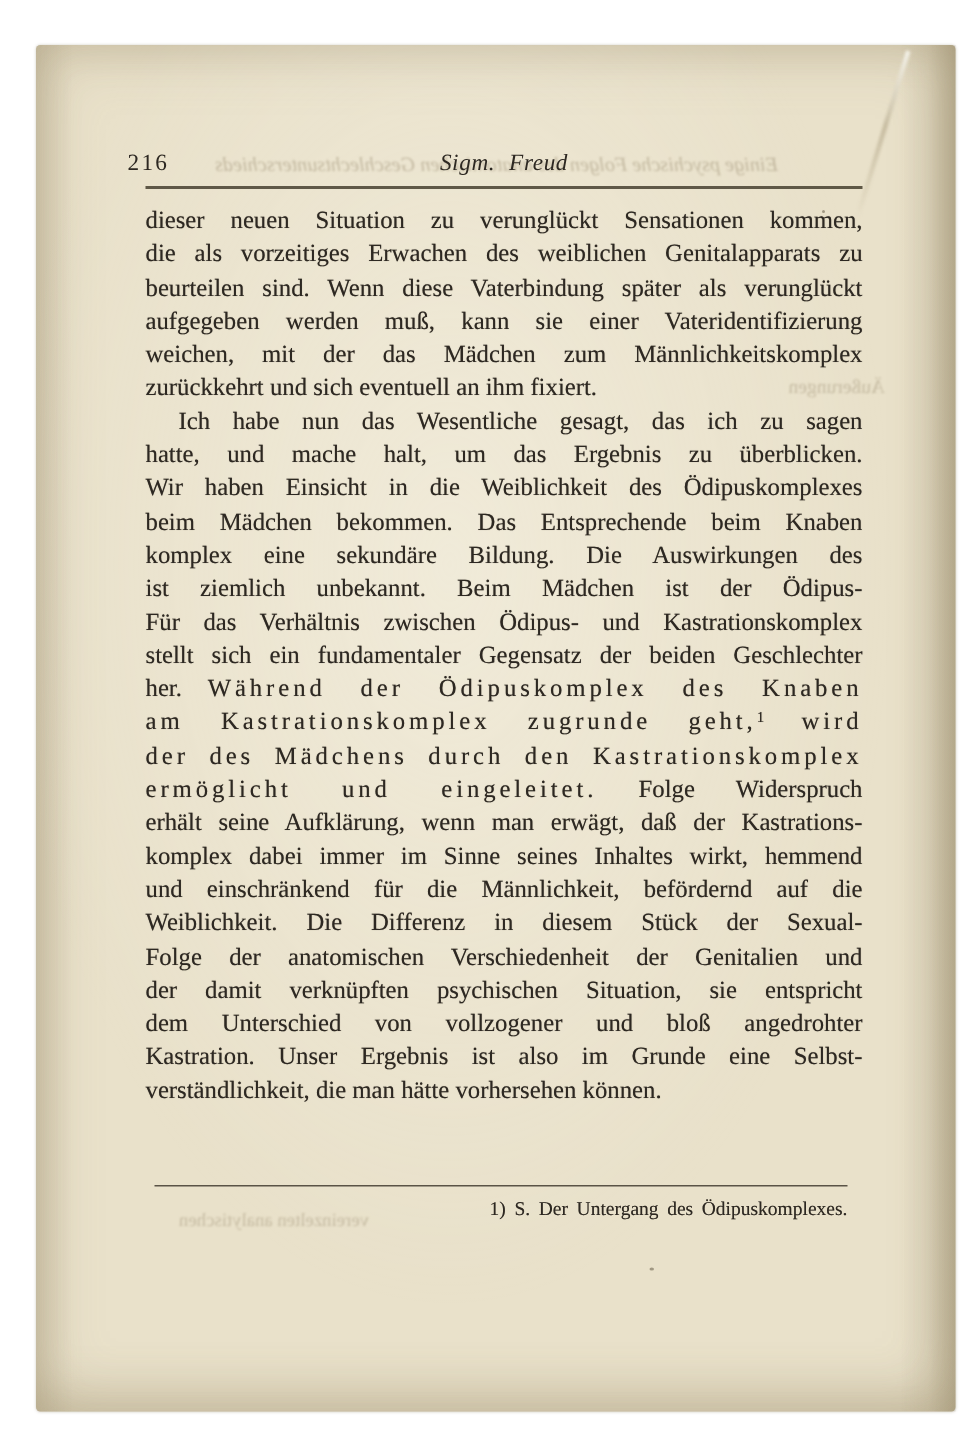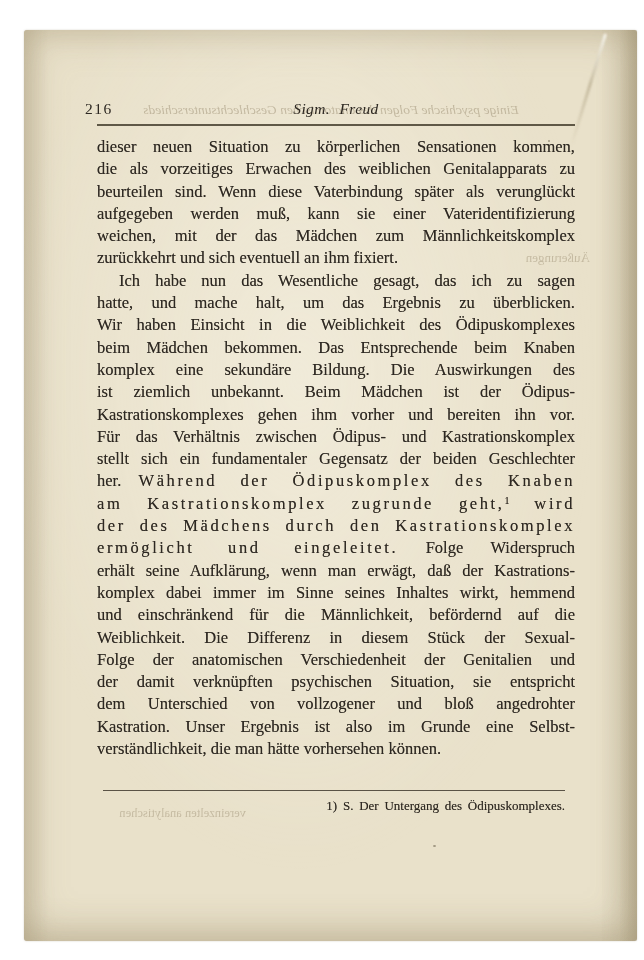--- a/index.html
+++ b/index.html
@@ -94,33 +94,32 @@
       <div class="ghost g2">Äußerungen</div>
       <div class="ghost g3">vereinzelten analytischen</div>
 
       <div class="header">
         <span class="pageno">216</span>
         <span class="runtitle">Sigm. Freud</span>
       </div>
       <div class="headrule"></div>
 
       <div class="body">
-          <div class="line"><span>dieser neuen Situation zu körperlichen Sensationen kommen,</span></div>
+          <div class="line"><span>dieser neuen Situation zu verunglückt Sensationen kommen,</span></div>
           <div class="line"><span>die als vorzeitiges Erwachen des weiblichen Genitalapparats zu</span></div>
           <div class="line"><span>beurteilen sind. Wenn diese Vaterbindung später als verunglückt</span></div>
           <div class="line"><span>aufgegeben werden muß, kann sie einer Vateridentifizierung</span></div>
           <div class="line"><span>weichen, mit der das Mädchen zum Männlichkeitskomplex</span></div>
           <div class="line end"><span>zurückkehrt und sich eventuell an ihm fixiert.</span></div>
           <div class="line indent"><span>Ich habe nun das Wesentliche gesagt, das ich zu sagen</span></div>
           <div class="line"><span>hatte, und mache halt, um das Ergebnis zu überblicken.</span></div>
           <div class="line"><span>Wir haben Einsicht in die Weiblichkeit des Ödipuskomplexes</span></div>
           <div class="line"><span>beim Mädchen bekommen. Das Entsprechende beim Knaben</span></div>
           <div class="line"><span>komplex eine sekundäre Bildung. Die Auswirkungen des</span></div>
           <div class="line"><span>ist ziemlich unbekannt. Beim Mädchen ist der Ödipus-</span></div>
-          <div class="line"><span>Kastrationskomplexes gehen ihm vorher und bereiten ihn vor.</span></div>
           <div class="line"><span>Für das Verhältnis zwischen Ödipus- und Kastrationskomplex</span></div>
           <div class="line"><span>stellt sich ein fundamentaler Gegensatz der beiden Geschlechter</span></div>
           <div class="line"><span>her. </span><span class="sp">Während der Ödipuskomplex des Knaben</span></div>
           <div class="line"><span class="sp">am Kastrationskomplex zugrunde geht,</span><span class="fnref">1</span><span class="sp"> wird</span></div>
           <div class="line"><span class="sp">der des Mädchens durch den Kastrationskomplex</span></div>
           <div class="line"><span class="sp">ermöglicht und eingeleitet.</span><span> Folge Widerspruch</span></div>
           <div class="line"><span>erhält seine Aufklärung, wenn man erwägt, daß der Kastrations-</span></div>
           <div class="line"><span>komplex dabei immer im Sinne seines Inhaltes wirkt, hemmend</span></div>
           <div class="line"><span>und einschränkend für die Männlichkeit, befördernd auf die</span></div>
           <div class="line"><span>Weiblichkeit. Die Differenz in diesem Stück der Sexual-</span></div>

